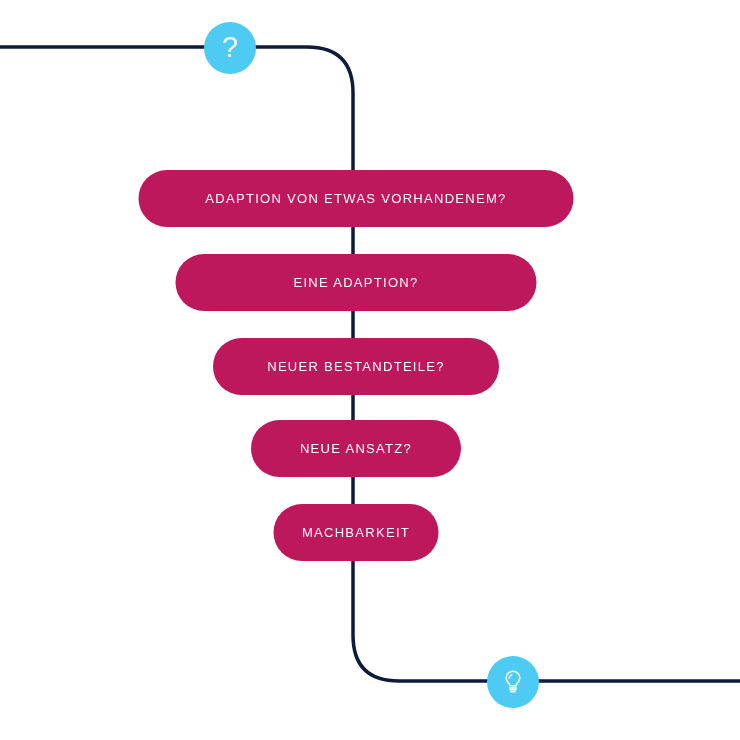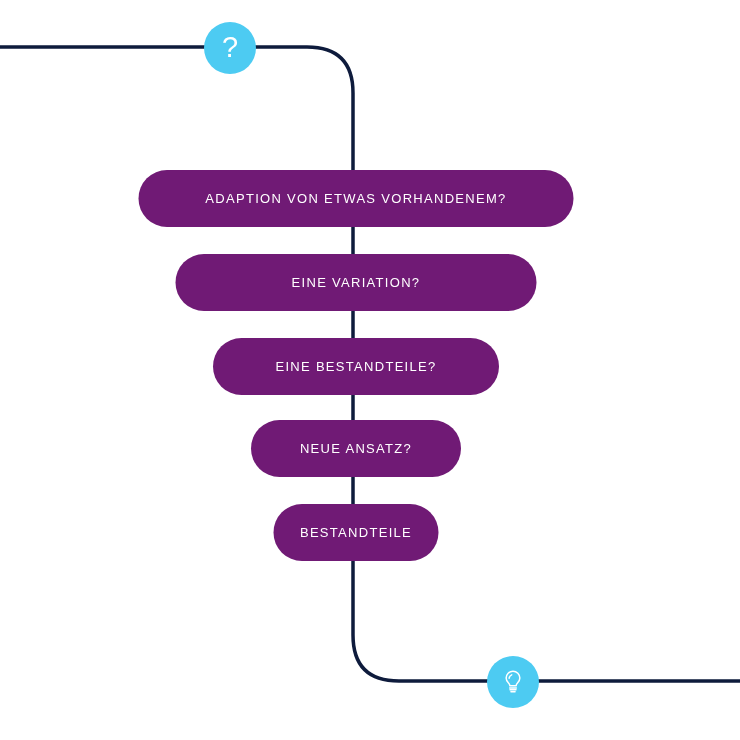--- a/index.html
+++ b/index.html
@@ -24,21 +24,21 @@
   .connector path {
     fill: none;
     stroke: #0E1B3C;
     stroke-width: 3.5;
   }
   .pill {
     position: absolute;
     left: 356px;
     transform: translateX(-50%);
     height: 57px;
-    background: #701a75;
+    background: #be185d;
     border-radius: 28.5px;
     display: flex;
     align-items: center;
     justify-content: center;
     color: #ffffff;
     font-size: 13px;
     font-weight: 500;
     letter-spacing: 1.3px;
     text-align: center;
     white-space: nowrap;
@@ -90,33 +90,33 @@
 
   <div class="node q-node">
     <span class="q-glyph">?</span>
   </div>
 
   <div class="pill s0">
     <span>ADAPTION VON ETWAS VORHANDENEM?</span>
   </div>
 
   <div class="pill s1">
-    <span>EINE VARIATION?</span>
+    <span>EINE ADAPTION?</span>
   </div>
 
   <div class="pill s2">
-    <span>EINE BESTANDTEILE?</span>
+    <span>NEUER BESTANDTEILE?</span>
   </div>
 
   <div class="pill s3">
     <span>NEUE ANSATZ?</span>
   </div>
 
   <div class="pill s4">
-    <span>BESTANDTEILE</span>
+    <span>MACHBARKEIT</span>
   </div>
 
   <div class="node bulb-node">
     <svg class="bulb-svg" viewBox="0 0 28 28" xmlns="http://www.w3.org/2000/svg" aria-hidden="true">
       <path d="M11 17.6 v-0.4 c0-0.9-0.5-1.6-1.2-2.3 c-1.3-1.2-2.2-2.6-2.2-4.6 a6.4 6.4 0 1 1 12.8 0 c0 2-0.9 3.4-2.2 4.6 c-0.7 0.7-1.2 1.4-1.2 2.3 v0.4 z"></path>
       <path d="M10.4 10.4 a4 4 0 0 1 2.4-3.1"></path>
       <path d="M10.9 19.5 h6.2"></path>
       <path d="M11.2 21.3 h5.6"></path>
       <path d="M12.1 23.1 h3.8"></path>
     </svg>

